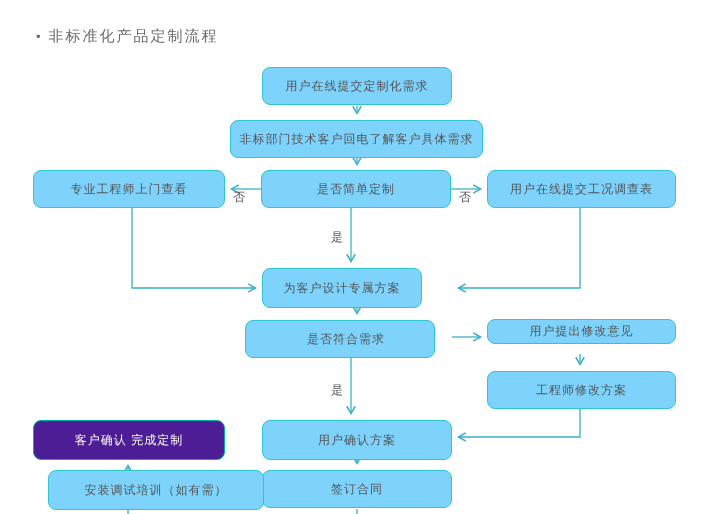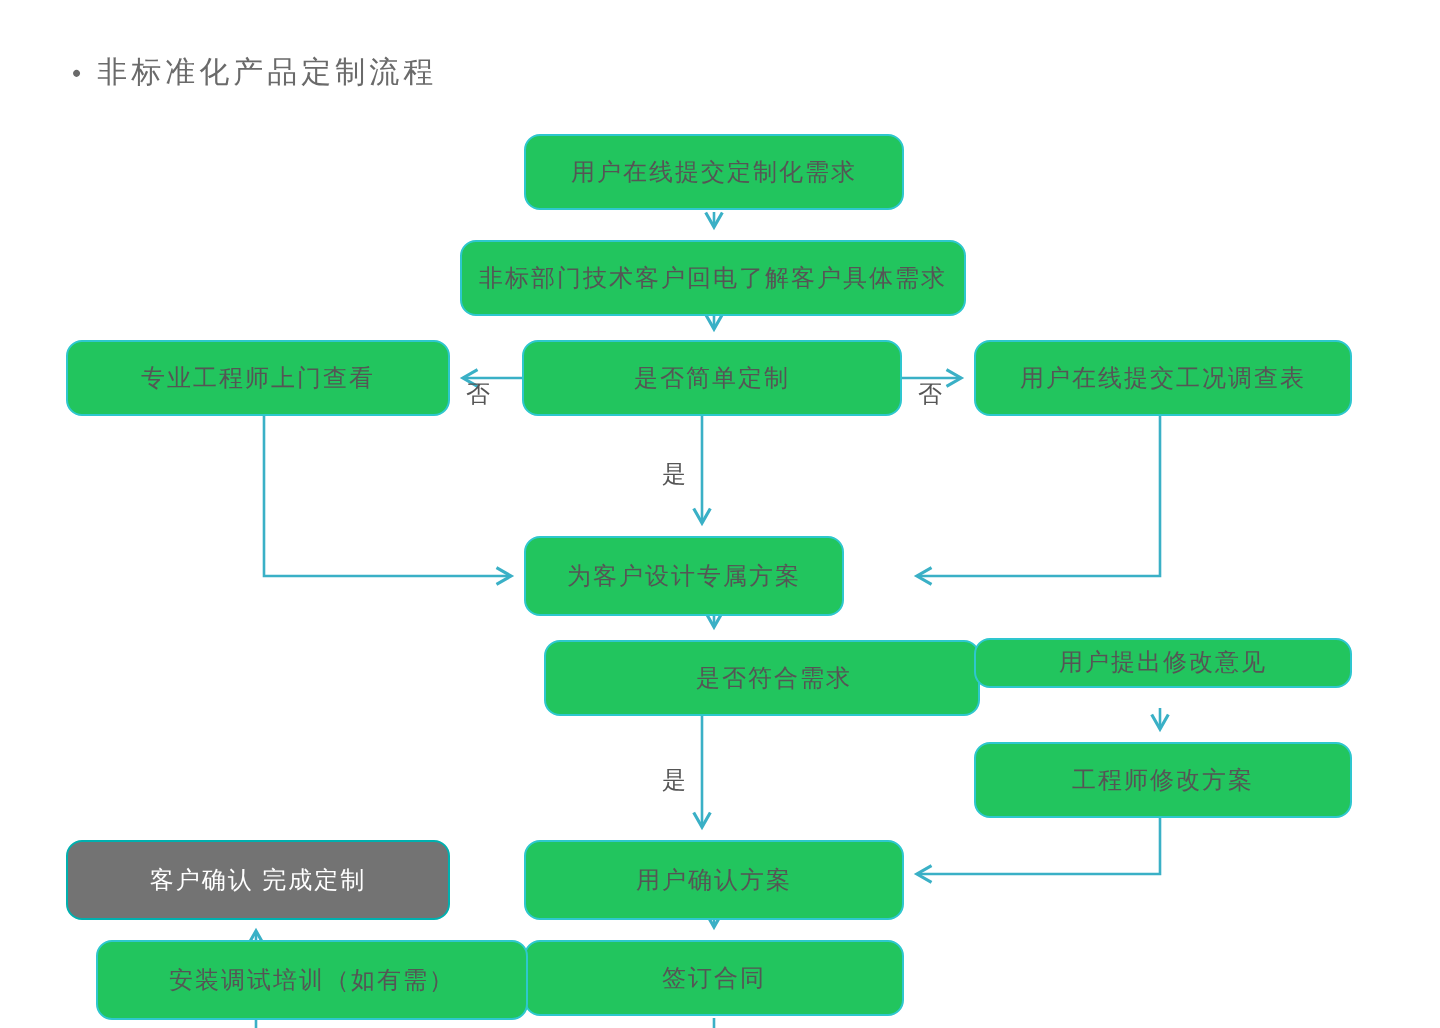--- a/index.html
+++ b/index.html
@@ -32,50 +32,50 @@
     position: absolute;
     left: 0; top: 0;
     width: 720px; height: 514px;
     pointer-events: none;
   }
   .box {
     position: absolute;
     box-sizing: border-box;
     border: 1.5px solid #2ec7ce;
     border-radius: 8px;
-    background: #22c55e;
+    background: #7dd3fc;
     display: flex;
     align-items: center;
     justify-content: center;
     font-size: 12px;
     letter-spacing: 1px;
     color: #555555;
     text-align: center;
     z-index: 2;
   }
   .box.filled {
-    background: #737373;
+    background: #4c1d95;
     border-color: #00b0af;
     color: #ffffff;
   }
   .edge-label {
     position: absolute;
     font-size: 12px;
     color: #555555;
     z-index: 3;
     line-height: 1;
   }
   
   .n-submit   { left: 262px; top: 67px;  width: 190px; height: 38px; }
   .n-callback { left: 230px; top: 120px; width: 253px; height: 38px; }
   .n-visit    { left: 33px;  top: 170px; width: 192px; height: 38px; }
   .n-simple   { left: 261px; top: 170px; width: 190px; height: 38px; }
   .n-survey   { left: 487px; top: 170px; width: 189px; height: 38px; }
   .n-design   { left: 262px; top: 268px; width: 160px; height: 40px; }
-  .n-meets    { left: 272px; top: 320px; width: 218px; height: 38px; padding-left: 12px; }
+  .n-meets    { left: 245px; top: 320px; width: 190px; height: 38px; padding-left: 12px; }
   .n-feedback { left: 487px; top: 319px; width: 189px; height: 25px; }
   .n-modify   { left: 487px; top: 371px; width: 189px; height: 38px; }
   .n-confirm  { left: 262px; top: 420px; width: 190px; height: 40px; }
   .n-contract { left: 262px; top: 470px; width: 190px; height: 38px; }
   .n-complete { left: 33px;  top: 420px; width: 192px; height: 40px; }
   .n-install  { left: 48px;  top: 470px; width: 216px; height: 40px; }
   
   .l-no-left     { left: 233px; top: 191px; }
   .l-no-right    { left: 459px; top: 191px; }
   .l-yes-design  { left: 331px; top: 231px; }

